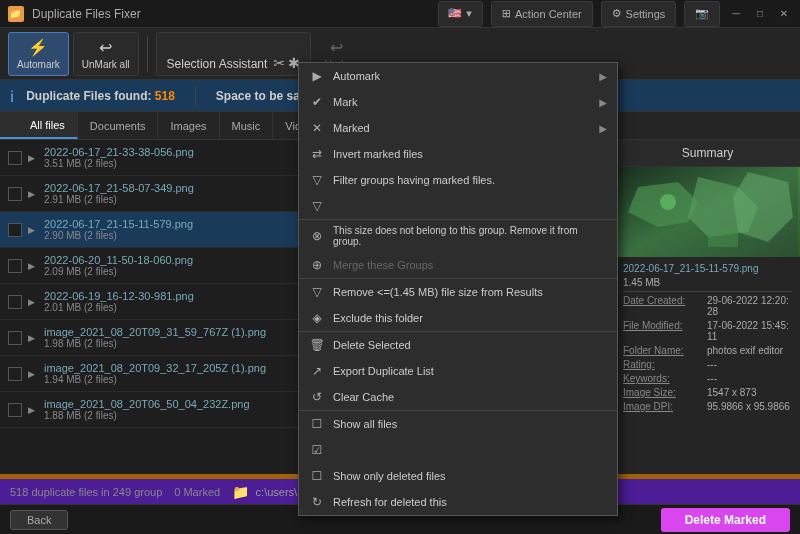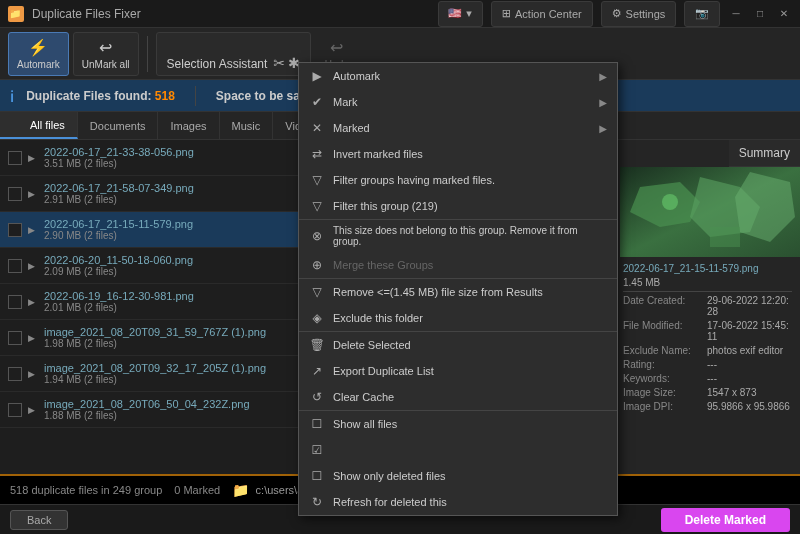--- a/index.html
+++ b/index.html
@@ -44,31 +44,31 @@
     .file-item { display: flex; align-items: center; padding: 6px 8px; border-bottom: 1px solid #2a2a2a; cursor: pointer; gap: 6px; }
     .file-item.selected { background: #1a3a5a; }
     .file-checkbox { width: 14px; height: 14px; border: 1px solid #555; background: #1e1e1e; flex-shrink: 0; display: flex; align-items: center; justify-content: center; }
     .file-expand { width: 10px; color: #888; font-size: 9px; flex-shrink: 0; }
     .file-info { flex: 1; }
     .file-name { color: #7ab; font-size: 11px; }
     .file-size { color: #888; font-size: 10px; }
     .file-count { color: #666; font-size: 10px; margin-left: auto; }
 
     
-    .summary-panel { width: 185px; background: #252525; flex-shrink: 0; display: flex; flex-direction: column; align-items: flex-end; }
+    .summary-panel { width: 185px; background: #252525; flex-shrink: 0; display: flex; flex-direction: column; }
     .summary-title { padding: 6px 10px; font-size: 12px; color: #ccc; border-bottom: 1px solid #333; background: #2a2a2a; text-align: center; }
     .summary-image { height: 90px; background: #1a1a1a; display: flex; align-items: center; justify-content: center; overflow: hidden; }
     .summary-img-placeholder { width: 100%; height: 100%; background: linear-gradient(135deg, #2a4a2a 0%, #3a6a3a 30%, #4a8a4a 60%, #2a5a2a 100%); display: flex; align-items: center; justify-content: center; position: relative; }
     .summary-details { padding: 6px 8px; font-size: 10px; }
     .summary-row { display: flex; gap: 4px; margin-bottom: 3px; }
-    .summary-label { color: #888; min-width: 80px; }
+    .summary-label { color: #888; min-width: 80px; text-decoration: underline; }
     .summary-value { color: #aaa; word-break: break-all; }
 
     
-    .status-bar { height: 30px; background: #000000; display: flex; align-items: center; padding: 0 10px; gap: 12px; border-top: 2px solid #a16207; font-size: 11px; color: #888; }
+    .status-bar { height: 30px; background: #4c1d95; display: flex; align-items: center; padding: 0 10px; gap: 12px; border-top: 5px solid #a16207; font-size: 11px; color: #888; }
     .status-path { flex: 1; display: flex; align-items: center; gap: 6px; overflow: hidden; }
     .status-path-text { overflow: hidden; text-overflow: ellipsis; white-space: nowrap; color: #999; }
     .folder-icon { color: #e8a; font-size: 14px; }
 
     
     .bottom-bar { height: 30px; background: #1a1a1a; display: flex; align-items: center; padding: 0 10px; gap: 0; border-top: 1px solid #333; }
     .back-btn { padding: 3px 16px; background: #333; border: 1px solid #555; border-radius: 3px; cursor: pointer; font-size: 11px; color: #aaa; }
     .delete-btn { margin-left: auto; padding: 5px 24px; background: #d946ef; border: none; border-radius: 3px; cursor: pointer; font-size: 12px; color: #fff; font-weight: bold; }
 
     
@@ -250,21 +250,21 @@
       <div style="border-top:1px solid #444;margin:3px 0;"></div>
       <div class="summary-row">
         <span class="summary-label">Date Created:</span>
         <span class="summary-value">29-06-2022 12:20:28</span>
       </div>
       <div class="summary-row">
         <span class="summary-label">File Modified:</span>
         <span class="summary-value">17-06-2022 15:45:11</span>
       </div>
       <div class="summary-row">
-        <span class="summary-label">Exclude Name:</span>
+        <span class="summary-label">Folder Name:</span>
         <span class="summary-value">photos exif editor</span>
       </div>
       <div class="summary-row">
         <span class="summary-label">Rating:</span>
         <span class="summary-value">---</span>
       </div>
       <div class="summary-row">
         <span class="summary-label">Keywords:</span>
         <span class="summary-value">---</span>
       </div>
@@ -313,21 +313,20 @@
   <div class="menu-item">
     <span class="menu-icon">⇄</span>
     <span class="menu-label">Invert marked files</span>
   </div>
   <div class="menu-item">
     <span class="menu-icon">▽</span>
     <span class="menu-label">Filter groups having marked files.</span>
   </div>
   <div class="menu-item">
     <span class="menu-icon">▽</span>
-    <span class="menu-label">Filter this group (219)</span>
   </div>
   <div class="menu-item separator-above">
     <span class="menu-icon">⊗</span>
     <span class="menu-label" style="font-size:10px">This size does not belong to this group. Remove it from group.</span>
   </div>
   <div class="menu-item disabled">
     <span class="menu-icon">⊕</span>
     <span class="menu-label">Merge these Groups</span>
   </div>
   <div class="menu-item separator-above">

